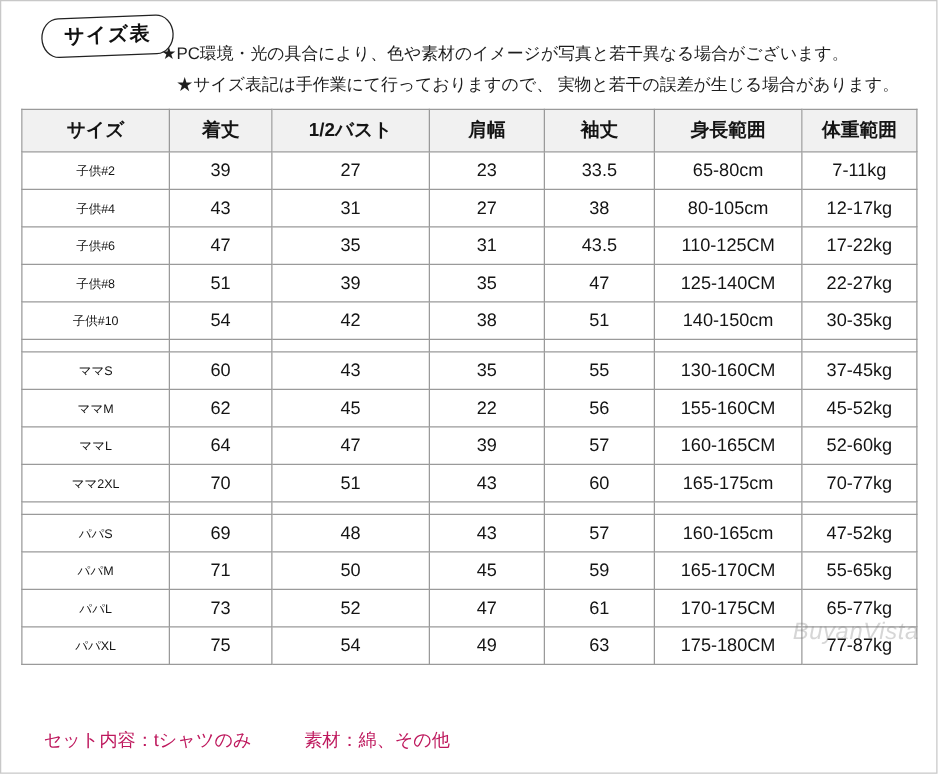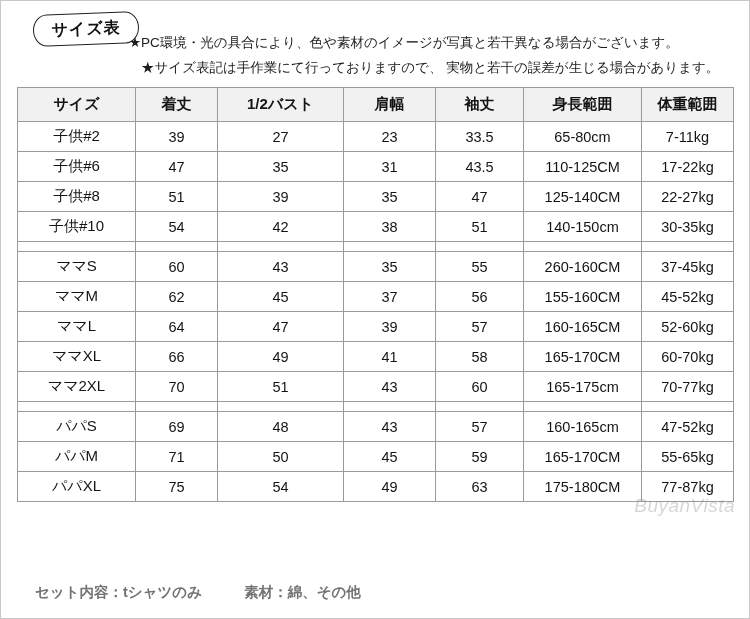--- a/index.html
+++ b/index.html
@@ -85,21 +85,21 @@
     overflow: hidden;
     white-space: nowrap;
   }
   table.size-table thead th {
     background: #f1f1f1;
     font-weight: bold;
     font-size: 15px;
     height: 33px;
   }
   table.size-table td.label {
-    font-size: 15px;
+    font-size: 10px;
   }
   table.size-table tr.spacer td {
     height: 9px;
     border-left: 1px solid #9a9a9a;
     border-right: 1px solid #9a9a9a;
     border-top: 1px solid #9a9a9a;
     border-bottom: 1px solid #9a9a9a;
     background: #ffffff;
   }
   .col-0 { width: 118px; }
@@ -109,22 +109,21 @@
   .col-4 { width: 88px; }
   .col-5 { width: 118px; }
   .col-6 { width: 92px; }
 
   
   .footer {
     position: absolute;
     left: 34px;
     bottom: 16px;
     font-size: 14.5px;
-    color: #737373;
-    font-weight: bold;
+    color: #be185d;
   }
   .footer .gap { display: inline-block; width: 34px; }
 
   
   .watermark {
     position: absolute;
     right: 14px;
     top: 494px;
     font-size: 19px;
     color: rgba(120,120,120,0.30);
@@ -174,20 +173,29 @@
         <tr>
           <td class="label">子供#2</td>
           <td>39</td>
           <td>27</td>
           <td>23</td>
           <td>33.5</td>
           <td>65-80cm</td>
           <td>7-11kg</td>
         </tr>
         <tr>
+          <td class="label">子供#4</td>
+          <td>43</td>
+          <td>31</td>
+          <td>27</td>
+          <td>38</td>
+          <td>80-105cm</td>
+          <td>12-17kg</td>
+        </tr>
+        <tr>
           <td class="label">子供#6</td>
           <td>47</td>
           <td>35</td>
           <td>31</td>
           <td>43.5</td>
           <td>110-125CM</td>
           <td>17-22kg</td>
         </tr>
         <tr>
           <td class="label">子供#8</td>
@@ -217,51 +225,42 @@
           <td></td>
           <td></td>
         </tr>
 
         <tr>
           <td class="label">ママS</td>
           <td>60</td>
           <td>43</td>
           <td>35</td>
           <td>55</td>
-          <td>260-160CM</td>
+          <td>130-160CM</td>
           <td>37-45kg</td>
         </tr>
         <tr>
           <td class="label">ママM</td>
           <td>62</td>
           <td>45</td>
-          <td>37</td>
+          <td>22</td>
           <td>56</td>
           <td>155-160CM</td>
           <td>45-52kg</td>
         </tr>
         <tr>
           <td class="label">ママL</td>
           <td>64</td>
           <td>47</td>
           <td>39</td>
           <td>57</td>
           <td>160-165CM</td>
           <td>52-60kg</td>
         </tr>
         <tr>
-          <td class="label">ママXL</td>
-          <td>66</td>
-          <td>49</td>
-          <td>41</td>
-          <td>58</td>
-          <td>165-170CM</td>
-          <td>60-70kg</td>
-        </tr>
-        <tr>
           <td class="label">ママ2XL</td>
           <td>70</td>
           <td>51</td>
           <td>43</td>
           <td>60</td>
           <td>165-175cm</td>
           <td>70-77kg</td>
         </tr>
 
         <tr class="spacer">
@@ -286,20 +285,29 @@
         <tr>
           <td class="label">パパM</td>
           <td>71</td>
           <td>50</td>
           <td>45</td>
           <td>59</td>
           <td>165-170CM</td>
           <td>55-65kg</td>
         </tr>
         <tr>
+          <td class="label">パパL</td>
+          <td>73</td>
+          <td>52</td>
+          <td>47</td>
+          <td>61</td>
+          <td>170-175CM</td>
+          <td>65-77kg</td>
+        </tr>
+        <tr>
           <td class="label">パパXL</td>
           <td>75</td>
           <td>54</td>
           <td>49</td>
           <td>63</td>
           <td>175-180CM</td>
           <td>77-87kg</td>
         </tr>
       </tbody>
     </table>

